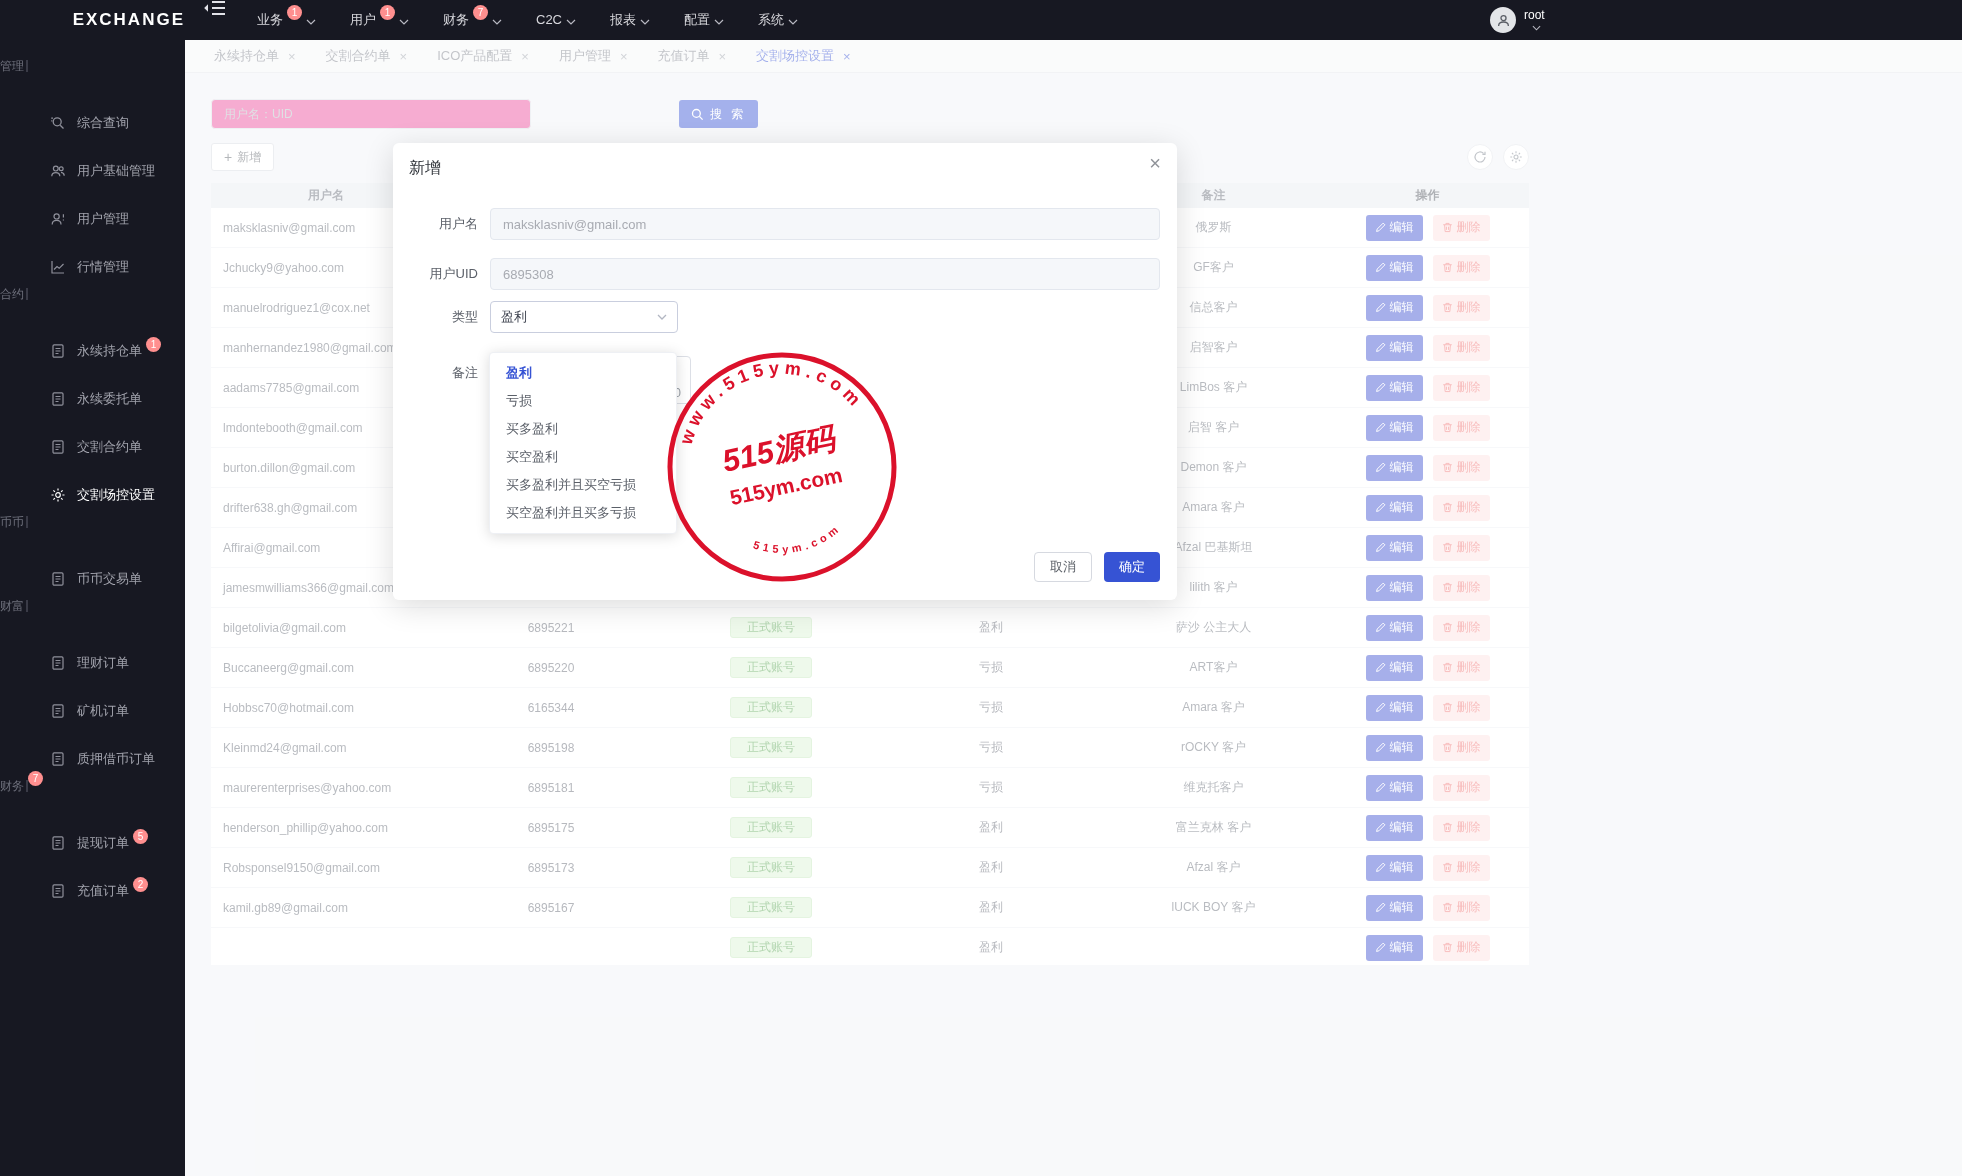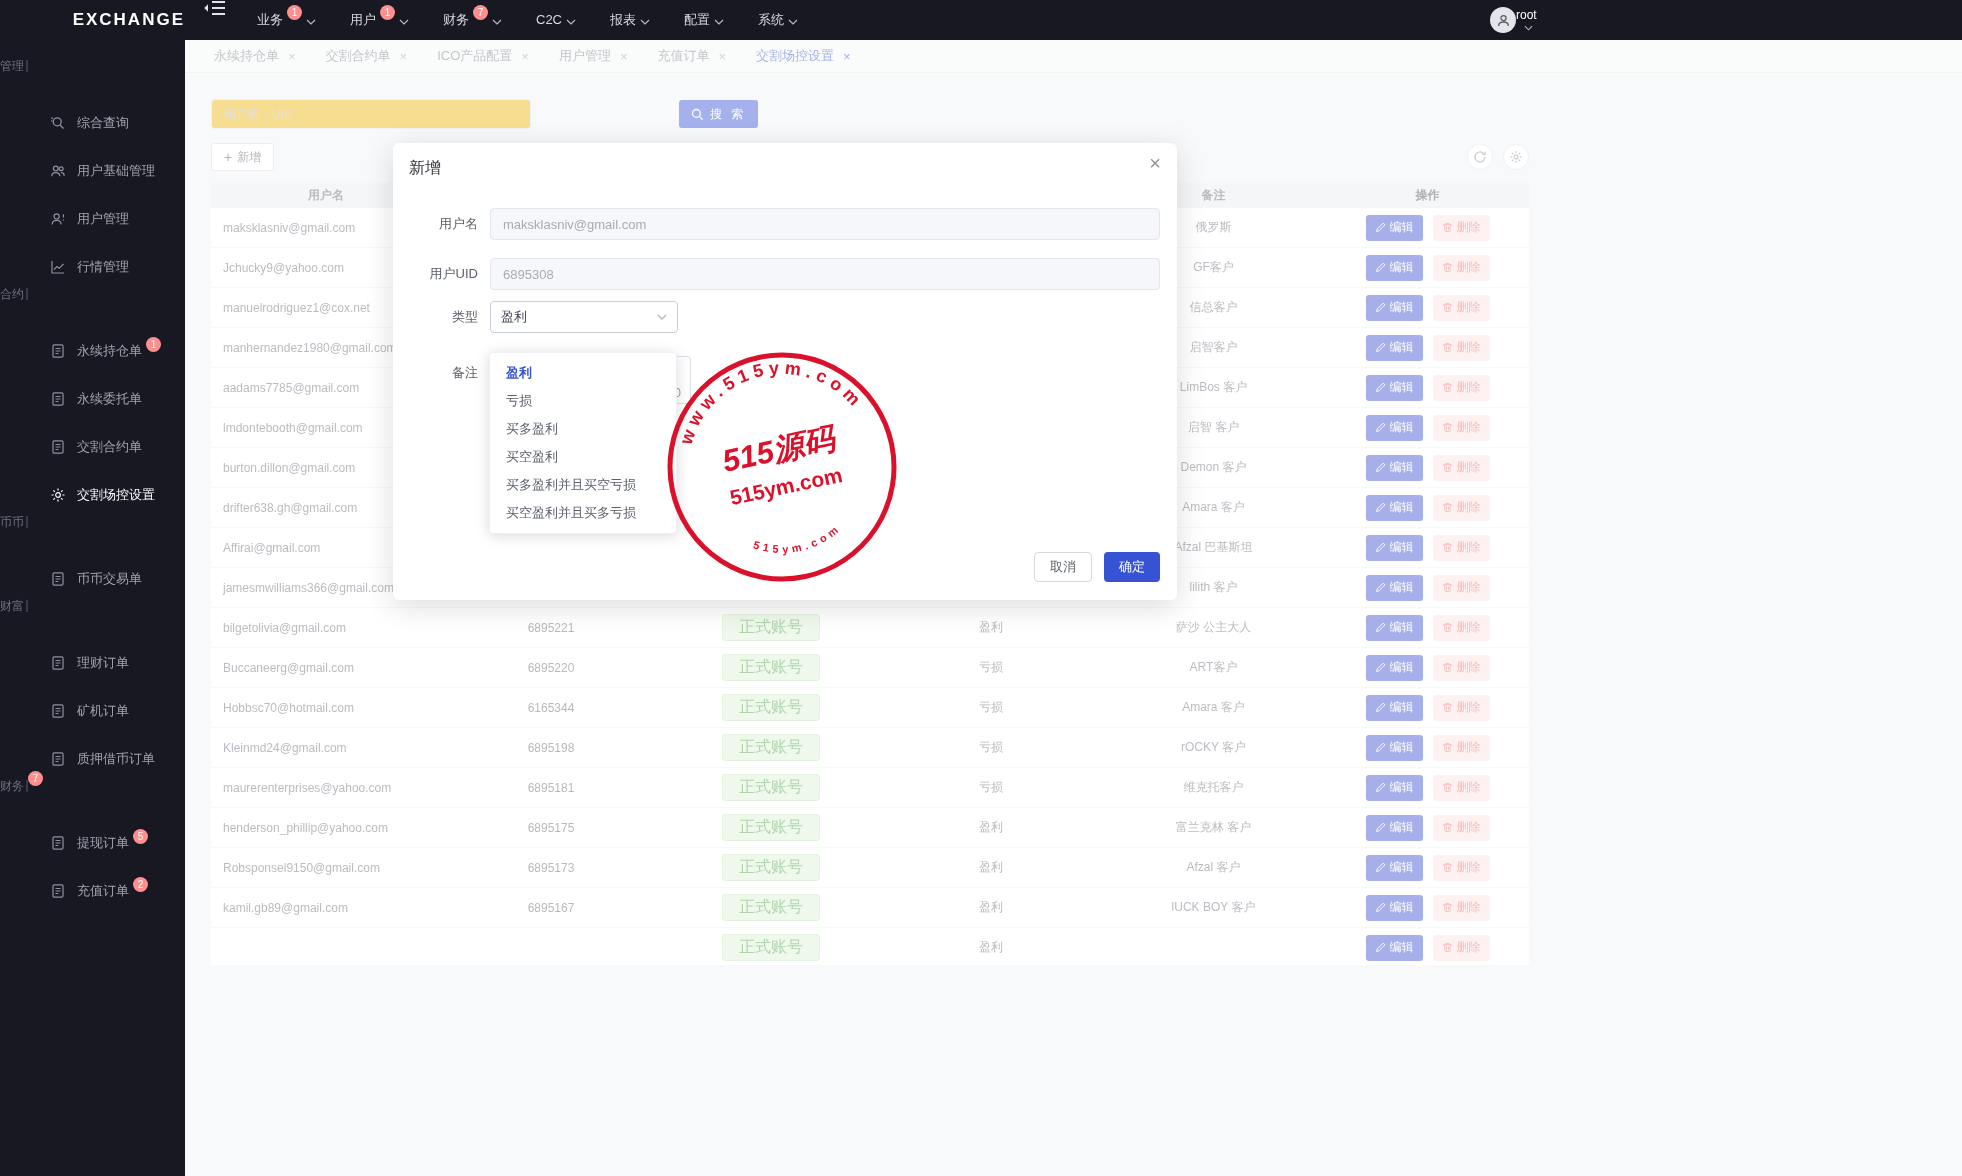--- a/index.html
+++ b/index.html
@@ -18,37 +18,37 @@
   .side-item.active .si-icon{color:#ffffff}
   .side-badge{background:#ff8f8f;color:#fff;font-size:10px;min-width:15px;height:15px;line-height:15px;border-radius:8px;text-align:center;margin-left:4px;transform:translateY(-8px);padding:0 3px;display:inline-block}
 
   
   .topbar{position:absolute;left:185px;top:0;right:0;height:40px;background:#171822;display:flex;align-items:flex-start;color:#d8d8dd;z-index:45}
   .hamburger{margin-left:18px;margin-right:30px;display:flex;align-items:center;color:#e2e2e8;cursor:pointer}
   .topnav{display:flex;align-items:center;gap:34px}
   .topnav-item{display:flex;align-items:center;font-size:13px;cursor:pointer;height:40px}
   .tn-label{line-height:40px}
   .chev{color:#b8b8c2;margin-left:4px;margin-top:3px}
-  .user-area{position:absolute;left:1305px;top:0;height:40px;display:flex;align-items:center;gap:0;cursor:pointer}
+  .user-area{position:absolute;left:1305px;top:0;height:40px;display:flex;align-items:center;gap:8px;cursor:pointer}
   .avatar{width:26px;height:26px;border-radius:50%;background:#e3e5e8;display:flex;align-items:center;justify-content:center;color:#5a5e66}
   .user-col{display:flex;flex-direction:column;align-items:center;gap:1px}
   .user-name{font-size:12px;color:#ffffff;line-height:1}
 
   
   .tabbar{position:absolute;left:185px;top:40px;right:0;height:33px;background:#f4f5f7;border-bottom:1px solid #e2e4e8;display:flex;align-items:center;padding-left:14px;z-index:1}
   .tab{display:flex;align-items:center;gap:9px;padding:0 15px;height:33px;font-size:13px;color:#7a7f88;cursor:pointer}
   .tab.active{color:#3653d4}
   .tab-close{font-size:13px;color:#9aa0a8;cursor:pointer}
   .tab.active .tab-close{color:#3653d4}
 
   
   .content{position:absolute;left:185px;top:73px;right:0;bottom:0;padding:26px 0 0 26px;z-index:1}
   .main-col{width:1318px}
   .toolbar{display:flex;align-items:center}
-  .search-input{width:320px;height:30px;border:1px solid #dcdfe6;border-radius:4px;background:#eab308;padding:0 12px;font-size:12px;color:#333;outline:none}
+  .search-input{width:320px;height:30px;border:1px solid #dcdfe6;border-radius:4px;background:#ec4899;padding:0 12px;font-size:12px;color:#333;outline:none}
   .search-input::placeholder{color:#b8bcc4}
   .search-btn{margin-left:148px;height:28px;padding:0 12px;background:#3653d4;color:#fff;border:none;border-radius:3px;font-size:12px;display:flex;align-items:center;gap:6px;cursor:pointer;letter-spacing:3px}
   .add-row{margin-top:14px;display:flex;align-items:center}
   .add-btn{height:28px;padding:0 12px;background:#fff;border:1px solid #d6d9e0;border-radius:3px;font-size:12px;color:#5a5f66;display:flex;align-items:center;gap:5px;cursor:pointer}
   .plus{font-size:14px;line-height:1;color:#5a5f66}
   .circle-btns{margin-left:auto;display:flex;gap:10px}
   .circle-btn{width:26px;height:26px;border-radius:50%;background:#fff;border:1px solid #dfe2e8;display:flex;align-items:center;justify-content:center;color:#7a818c;cursor:pointer}
 
   .table-clip{margin-top:12px;height:782px;overflow:hidden}
   .table{width:1318px;background:#fff;font-size:12px;color:#5f6470}
@@ -56,21 +56,21 @@
   .th{text-align:center;overflow:hidden;white-space:nowrap}
   .trow{display:flex;height:40px;align-items:center;border-bottom:1px solid #edf0f4;background:#fff}
   .td{text-align:center;overflow:hidden;white-space:nowrap;text-overflow:ellipsis}
   .td-email{width:230px;text-align:left;padding-left:12px;color:#646a75}
   .td-uid{width:220px}
   .td-tag{width:220px}
   .td-type{width:220px}
   .td-remark{width:225px;color:#646a75}
   .td-actions{width:203px;display:flex;align-items:center;justify-content:center}
   .th.td-email{text-align:center;padding-left:0}
-  .tag{display:inline-block;background:#d9f1d2;color:#53a24e;border:1px solid #c3e6bb;border-radius:3px;font-size:16px;padding:2px 16px;line-height:1.3}
+  .tag{display:inline-block;background:#d9f1d2;color:#53a24e;border:1px solid #c3e6bb;border-radius:3px;font-size:12px;padding:2px 16px;line-height:1.3}
   .btn-edit{background:#3a4fd0;color:#fff;border:none;border-radius:3px;height:26px;padding:0 9px;font-size:12px;display:inline-flex;align-items:center;gap:4px;cursor:pointer}
   .btn-del{background:#fde0e0;color:#ef6a6a;border:none;border-radius:3px;height:26px;padding:0 9px;font-size:12px;display:inline-flex;align-items:center;gap:4px;cursor:pointer;margin-left:10px}
 
   
   .mask{position:absolute;left:185px;top:40px;right:0;bottom:0;background:rgba(255,255,255,0.55);z-index:40}
   .modal{position:absolute;left:393px;top:143px;width:784px;height:457px;background:#fff;border-radius:6px;box-shadow:0 6px 30px rgba(0,0,0,0.14);z-index:50}
   .modal-title{position:absolute;left:16px;top:15px;font-size:16px;color:#32363c}
   .modal-close{position:absolute;right:16px;top:10px;font-size:20px;color:#909399;cursor:pointer;line-height:1}
   .frow{position:absolute;left:0;width:100%;display:flex;align-items:center}
   .frow.align-top{align-items:flex-start}

